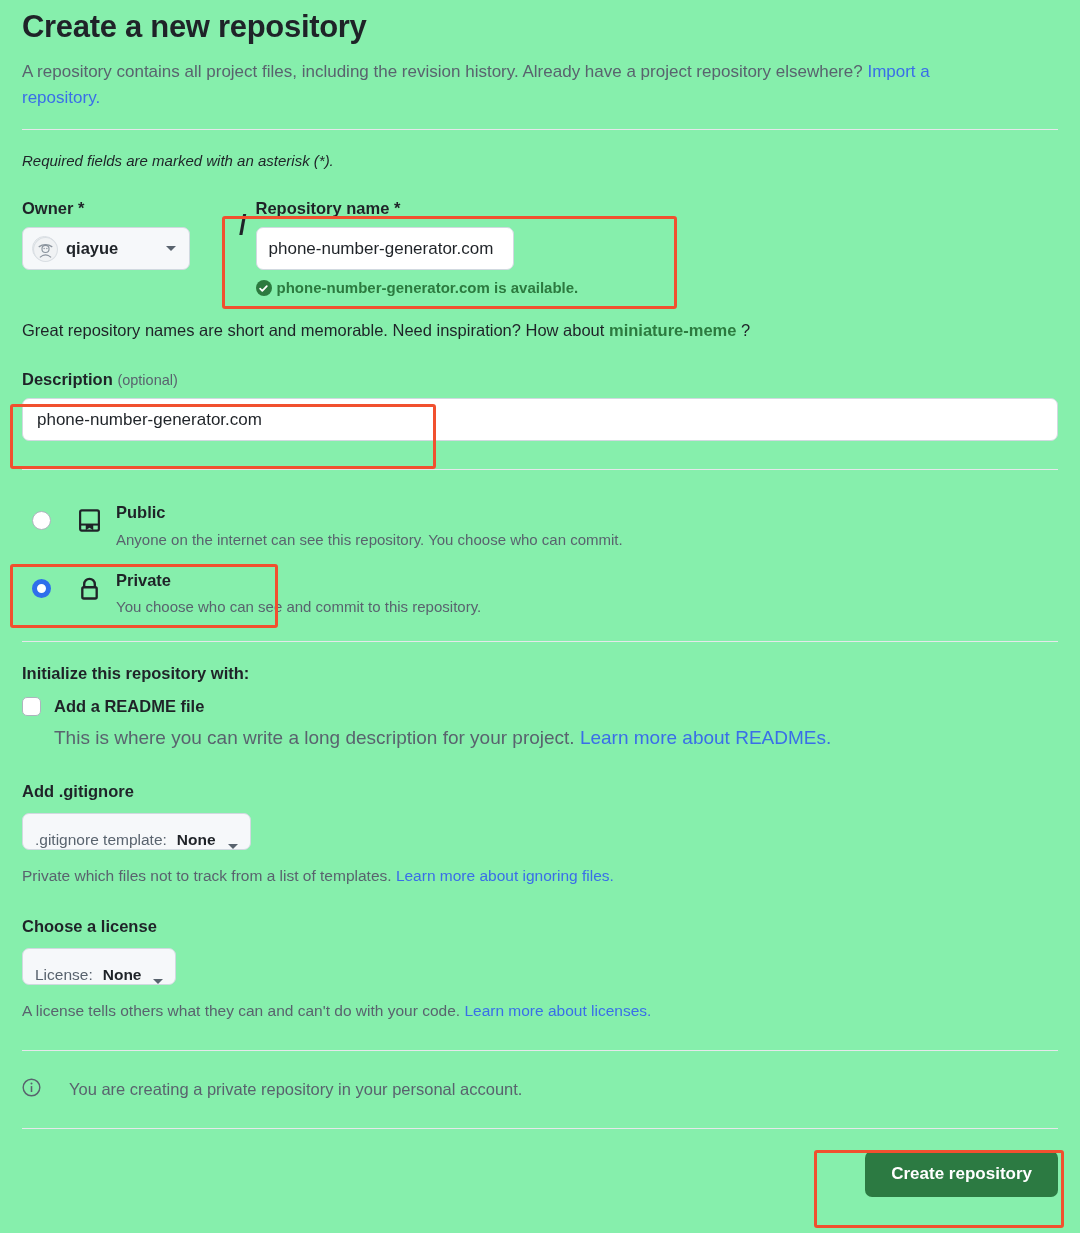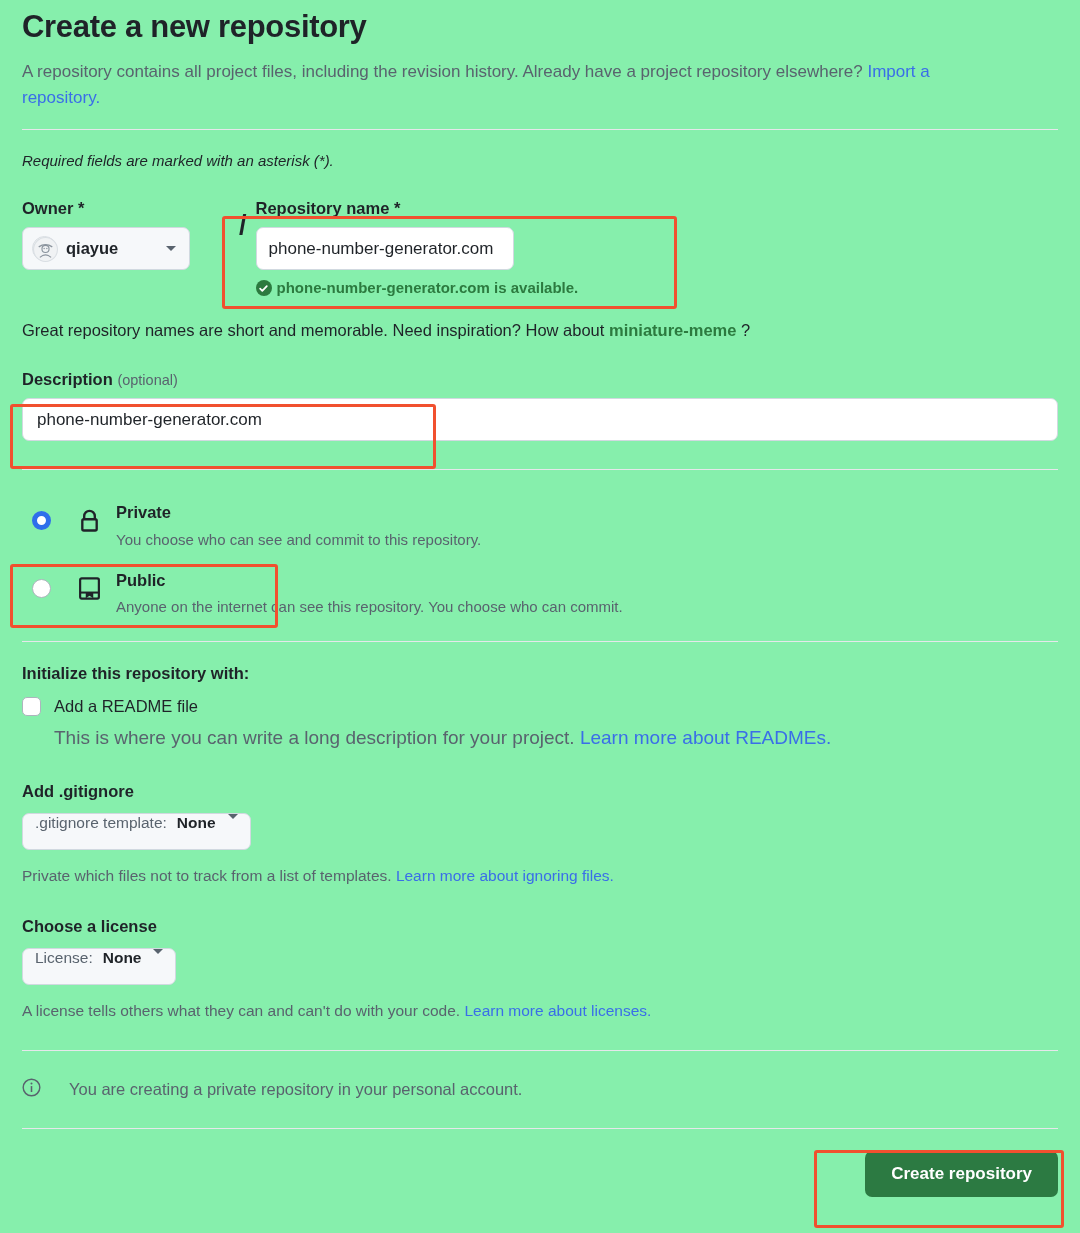--- a/index.html
+++ b/index.html
@@ -163,32 +163,32 @@
   .init-head {
     font-size: 16.5px; font-weight: 700; color: #1f2328;
     margin: 22px 0 14px 0;
   }
   .readme-row { display: flex; align-items: center; }
   .checkbox {
     width: 19px; height: 19px;
     border: 1px solid #adb5bd; border-radius: 5px;
     background: #fff; flex: none; margin-right: 13px;
   }
-  .readme-label { font-size: 16.5px; font-weight: 400; color: #1f2328; }
+  .readme-label { font-size: 16.5px; font-weight: 700; color: #1f2328; }
   .sub-desc {
     font-size: 19px; color: #59636e;
     margin: 8px 0 0 32px; line-height: 1.45;
   }
 
   .sec-head {
     font-size: 16.5px; font-weight: 700; color: #1f2328;
     margin: 30px 0 12px 0;
   }
   .dropdown {
-    display: inline-flex; align-items: flex-start; gap: 10px;
+    display: inline-flex; align-items: flex-end; gap: 10px;
     height: 37px; padding: 0 12px;
     border: 1px solid #d1d9e0; border-radius: 7px;
     background: #f6f8fa;
     font-size: 15.5px;
   }
   .dd-label { color: #59636e; }
   .dd-value { color: #1f2328; font-weight: 700; }
   .note {
     font-size: 15.5px; color: #59636e;
     margin: 15px 0 0 0; line-height: 1.45;
@@ -285,47 +285,47 @@
       <input class="desc-input" type="text" value="phone-number-generator.com" style="">
     </div>
 
     <div class="divider-block">
       <hr class="rule">
     </div>
 
     <div class="vis-section">
 
       <div class="vis-option">
-        <span class="radio checked"></span>
-        <span class="vis-icon">
-          <svg width="25" height="25" viewBox="0 0 16 16">
-            <path d="M4.6 7.2 V5.2 A3.4 3.4 0 0 1 11.4 5.2 V7.2" fill="none" stroke="#1f2328" stroke-width="1.5"></path>
-            <rect x="3.4" y="7.2" width="9.2" height="7.2" rx="1" fill="none" stroke="#1f2328" stroke-width="1.5"></rect>
-          </svg>
-        </span>
-        <span class="vis-text">
-          <span class="vis-title">Private</span>
-          <span class="vis-desc" style="display:block">You choose who can see and commit to this repository.</span>
-        </span>
-      </div>
-
-      <div class="vis-option">
         <span class="radio"></span>
         <span class="vis-icon">
           <svg width="25" height="25" viewBox="0 0 16 16">
             <path d="M2 2.5 A1 1 0 0 1 3 1.5 H13 A1 1 0 0 1 14 2.5 V13.5 A1 1 0 0 1 13 14.5 H3 A1 1 0 0 1 2 13.5 Z" fill="none" stroke="#1f2328" stroke-width="1.4"></path>
             <path d="M5.6 10.6 H10.4 V14.3 L8 12.6 L5.6 14.3 Z" fill="#1f2328"></path>
             <path d="M2 10.6 H14" stroke="#1f2328" stroke-width="1.3"></path>
           </svg>
         </span>
         <span class="vis-text">
           <span class="vis-title">Public</span>
           <span class="vis-desc" style="display:block">Anyone on the internet can see this repository. You choose who can commit.</span>
         </span>
       </div>
+
+      <div class="vis-option">
+        <span class="radio checked"></span>
+        <span class="vis-icon">
+          <svg width="25" height="25" viewBox="0 0 16 16">
+            <path d="M4.6 7.2 V5.2 A3.4 3.4 0 0 1 11.4 5.2 V7.2" fill="none" stroke="#1f2328" stroke-width="1.5"></path>
+            <rect x="3.4" y="7.2" width="9.2" height="7.2" rx="1" fill="none" stroke="#1f2328" stroke-width="1.5"></rect>
+          </svg>
+        </span>
+        <span class="vis-text">
+          <span class="vis-title">Private</span>
+          <span class="vis-desc" style="display:block">You choose who can see and commit to this repository.</span>
+        </span>
+      </div>
     </div>
 
     <hr class="rule" style="margin-top:14px">
 
     <div class="init-head">Initialize this repository with:</div>
 
     <div class="readme-row">
       <span class="checkbox"></span>
       <span class="readme-label">Add a README file</span>
     </div>

